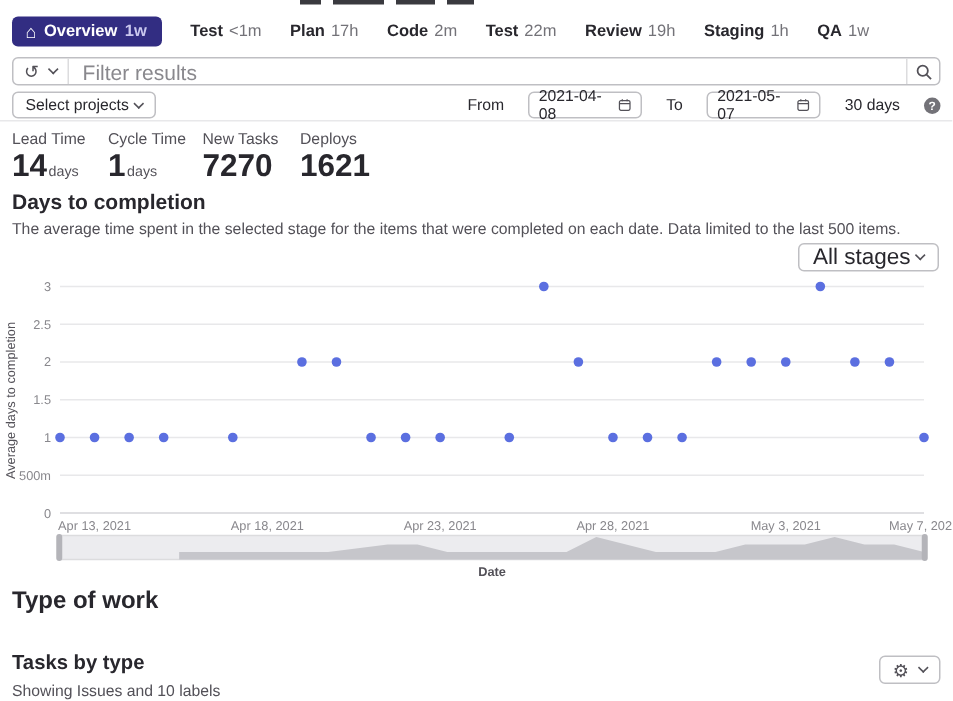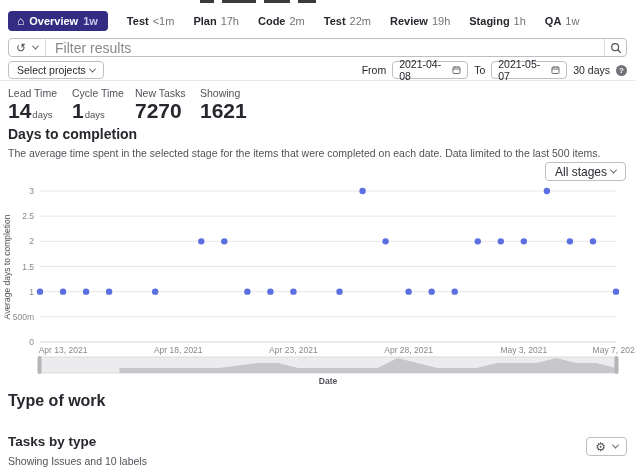--- a/index.html
+++ b/index.html
@@ -29,39 +29,39 @@
   .history-btn { display:flex; align-items:center; gap:3px; padding:0 7px; height:100%; cursor:pointer;
                  border-right:1px solid #dcdcde; color:#535158; }
   .history-btn .hist { font-size:12px; line-height:1; }
   .filter-placeholder { color:#89888d; font-size:14px; padding-left:9px; flex:1; }
   .search-btn { width:22px; height:100%; border-left:1px solid #dcdcde; display:flex; align-items:center;
                 justify-content:center; cursor:pointer; }
 
   .row2 { position:absolute; top:61px; left:8px; width:619px; height:18px; display:flex; align-items:center; }
   .select-projects { display:flex; align-items:center; border:1px solid #bfbfc3; border-radius:4px; height:18px;
                      padding:0 8px; font-size:10.5px; color:#28272d; cursor:pointer; background:#fff; }
-  .daterange { margin-left:auto; display:flex; align-items:center; gap:6px; font-size:10.5px; color:#28272d; }
+  .daterange { margin-left:auto; display:flex; align-items:center; gap:16px; font-size:10.5px; color:#28272d; }
   .date-field { display:flex; align-items:center; justify-content:space-between; gap:5px; border:1px solid #bfbfc3;
                 border-radius:4px; height:18px; padding:0 6px; width:76px; cursor:pointer; background:#fff; }
   .help-circle { width:11px; height:11px; border-radius:50%; background:#737278; color:#fff; font-size:8px;
                  font-weight:bold; display:flex; align-items:center; justify-content:center; cursor:pointer; }
 
   .divider { position:absolute; top:80px; left:0; width:635px; height:1px; background:#e8e8ea; }
 
   
   .metric { position:absolute; top:87px; }
   .metric .m-lbl { font-size:10.5px; color:#535158; }
   .metric .m-val { font-size:21px; font-weight:bold; color:#28272d; line-height:24px; }
   .metric .m-unit { font-size:9.5px; font-weight:normal; color:#535158; margin-left:1px; }
 
   .h1 { position:absolute; left:8px; font-weight:bold; color:#28272d; }
   .desc { position:absolute; left:8px; font-size:10.5px; color:#535158; }
 
   .all-stages { position:absolute; top:162px; right:9px; height:19px; display:flex; align-items:center;
-                border:1px solid #bfbfc3; border-radius:4px; padding:0 9px; font-size:12px; color:#28272d;
+                border:1px solid #bfbfc3; border-radius:4px; padding:0 9px; font-size:15px; color:#28272d;
                 cursor:pointer; background:#fff; }
 
   .chart-wrap { position:absolute; top:185px; left:0; width:635px; height:205px; }
 
   .gear-btn { position:absolute; top:437px; right:8px; height:19px; display:flex; align-items:center; gap:3px;
               border:1px solid #bfbfc3; border-radius:4px; padding:0 8px; cursor:pointer; background:#fff; }
   .gear { font-size:12px; color:#535158; line-height:1; }
 
   .chev { display:inline-block; width:5px; height:5px; border-right:1.3px solid #535158;
           border-bottom:1.3px solid #535158; transform:rotate(45deg) translate(-1px,-1px); margin-left:4px; }
@@ -167,21 +167,21 @@
   </div>
   <div class="metric" style="left:72px">
     <div class="m-lbl">Cycle Time</div>
     <div class="m-val"><span>1</span><span class="m-unit">days</span></div>
   </div>
   <div class="metric" style="left:135px">
     <div class="m-lbl">New Tasks</div>
     <div class="m-val"><span>7270</span><span class="m-unit"></span></div>
   </div>
   <div class="metric" style="left:200px">
-    <div class="m-lbl">Showing</div>
+    <div class="m-lbl">Deploys</div>
     <div class="m-val"><span>1621</span><span class="m-unit"></span></div>
   </div>
 
   <div class="h1" style="top:126px;font-size:14px">Days to completion</div>
   <div class="desc" style="top:147px">The average time spent in the selected stage for the items that were completed on each date. Data limited to the last 500 items.</div>
   <div class="all-stages">
     <span>All stages</span>
     <span class="chev"></span>
   </div>
 

